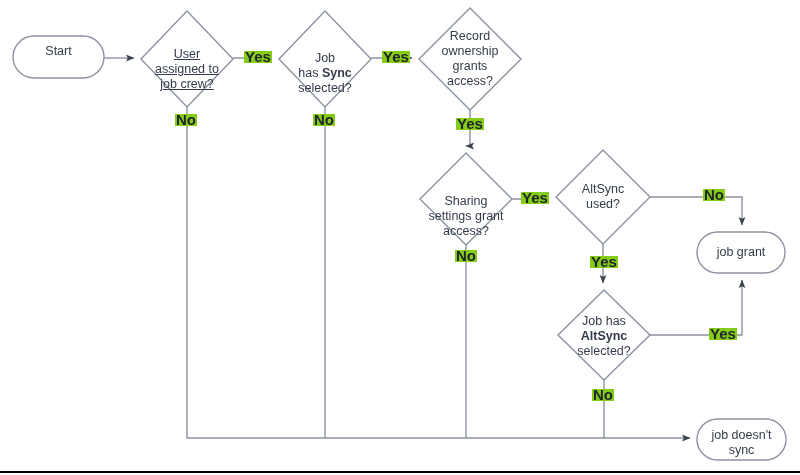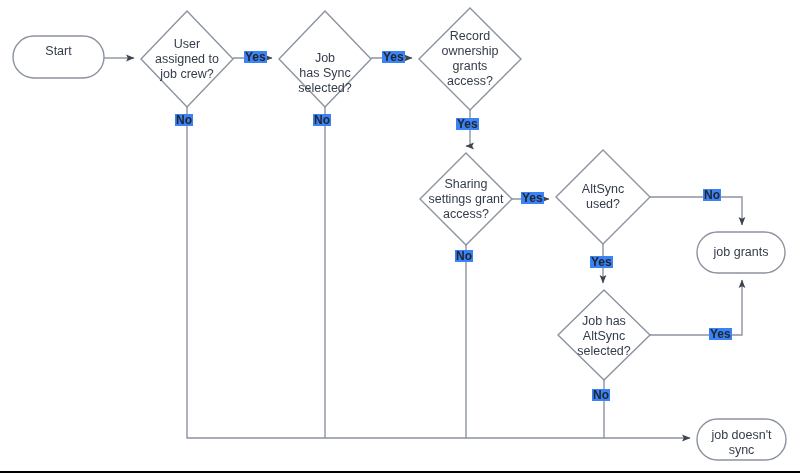--- a/index.html
+++ b/index.html
@@ -34,29 +34,29 @@
     text-align: center;
     color: #343c4a;
     font-size: 12.5px;
     line-height: 15px;
     pointer-events: none;
     white-space: pre-line;
   }
   .edge-label {
     position: absolute;
     color: #21262e;
-    font-size: 12px;
+    font-size: 15px;
     font-weight: bold;
     line-height: 12px;
-    background: #3b82f6;
+    background: #84cc16;
     padding: 0 1px;
     text-align: center;
     white-space: nowrap;
   }
-  .bold-word { font-weight: normal; }
+  .bold-word { font-weight: bold; }
   .bottom-rule {
     position: absolute;
     left: 0;
     top: 471px;
     width: 800px;
     height: 2px;
     background: #000000;
   }
 </style>
 </head>
@@ -110,49 +110,49 @@
       <path d="M325,107 L325,438"></path>
 
       <path d="M466,245 L466,438"></path>
 
       <path d="M604,380 L604,438"></path>
     </g>
   </svg>
 
   <div class="node-label" style="left:13px; top:36px; width:91px; height:31px;text-align:right;">Start</div>
 
-  <div class="node-label" style="left:142px; top:30px; width:90px; height:58px;">User
+  <div class="node-label" style="left:142px; top:40px; width:90px; height:58px;text-decoration:underline;">User
 assigned to
 job crew?</div>
 
   <div class="node-label" style="left:280px; top:44px; width:90px; height:58px;">
     <span>Job
 has <b class="bold-word">Sync</b>
 selected?</span>
   </div>
 
   <div class="node-label" style="left:424px; top:24px; width:92px; height:70px;">Record
 ownership
 grants
 access?</div>
 
-  <div class="node-label" style="left:414px; top:171px; width:104px; height:56px;">Sharing
+  <div class="node-label" style="left:414px; top:188px; width:104px; height:56px;">Sharing
 settings grant
 access?</div>
 
   <div class="node-label" style="left:560px; top:176px; width:86px; height:42px;">AltSync
 used?</div>
 
   <div class="node-label" style="left:560px; top:307px; width:88px; height:58px;">
     <span>Job has
 <b class="bold-word">AltSync</b>
 selected?</span>
   </div>
 
-  <div class="node-label" style="left:697px; top:232px; width:88px; height:41px;">job grants</div>
+  <div class="node-label" style="left:697px; top:232px; width:88px; height:41px;">job grant</div>
 
   <div class="node-label" style="left:697px; top:419px; width:89px; height:47px;">job doesn't sync</div>
 
   <div class="edge-label" style="left:244px; top:51px;">Yes</div>
 
   <div class="edge-label" style="left:175px; top:114px;">No</div>
 
   <div class="edge-label" style="left:382px; top:51px;">Yes</div>
 
   <div class="edge-label" style="left:313px; top:114px;">No</div>

